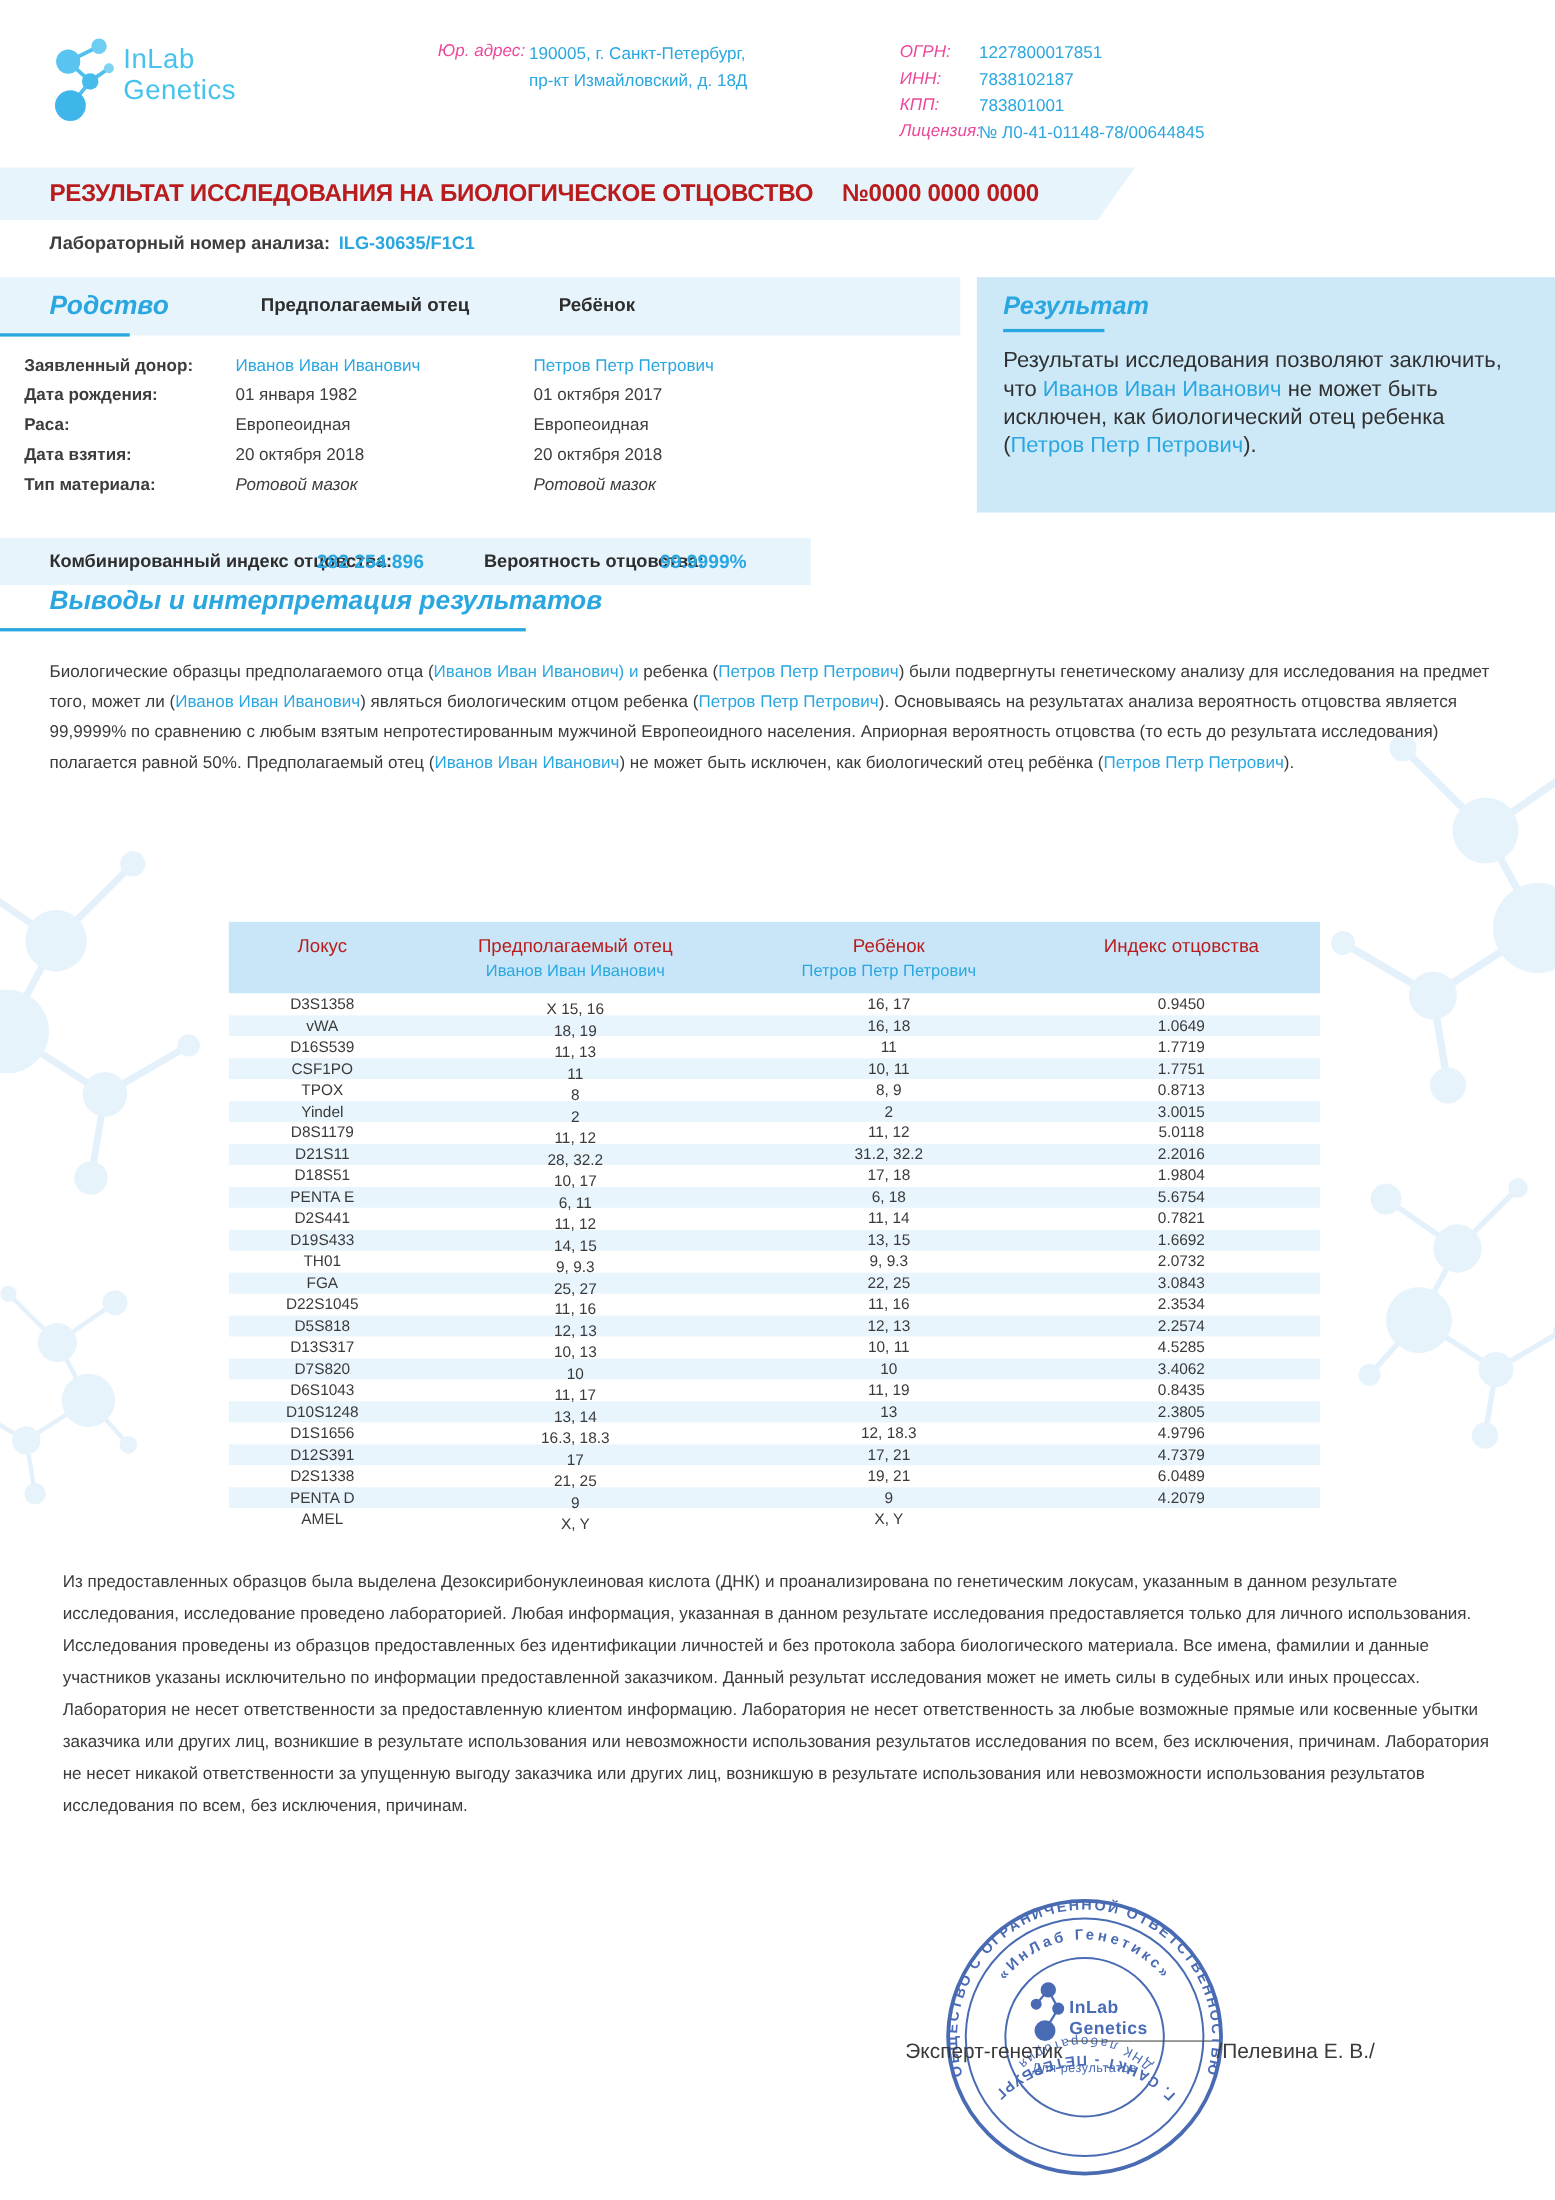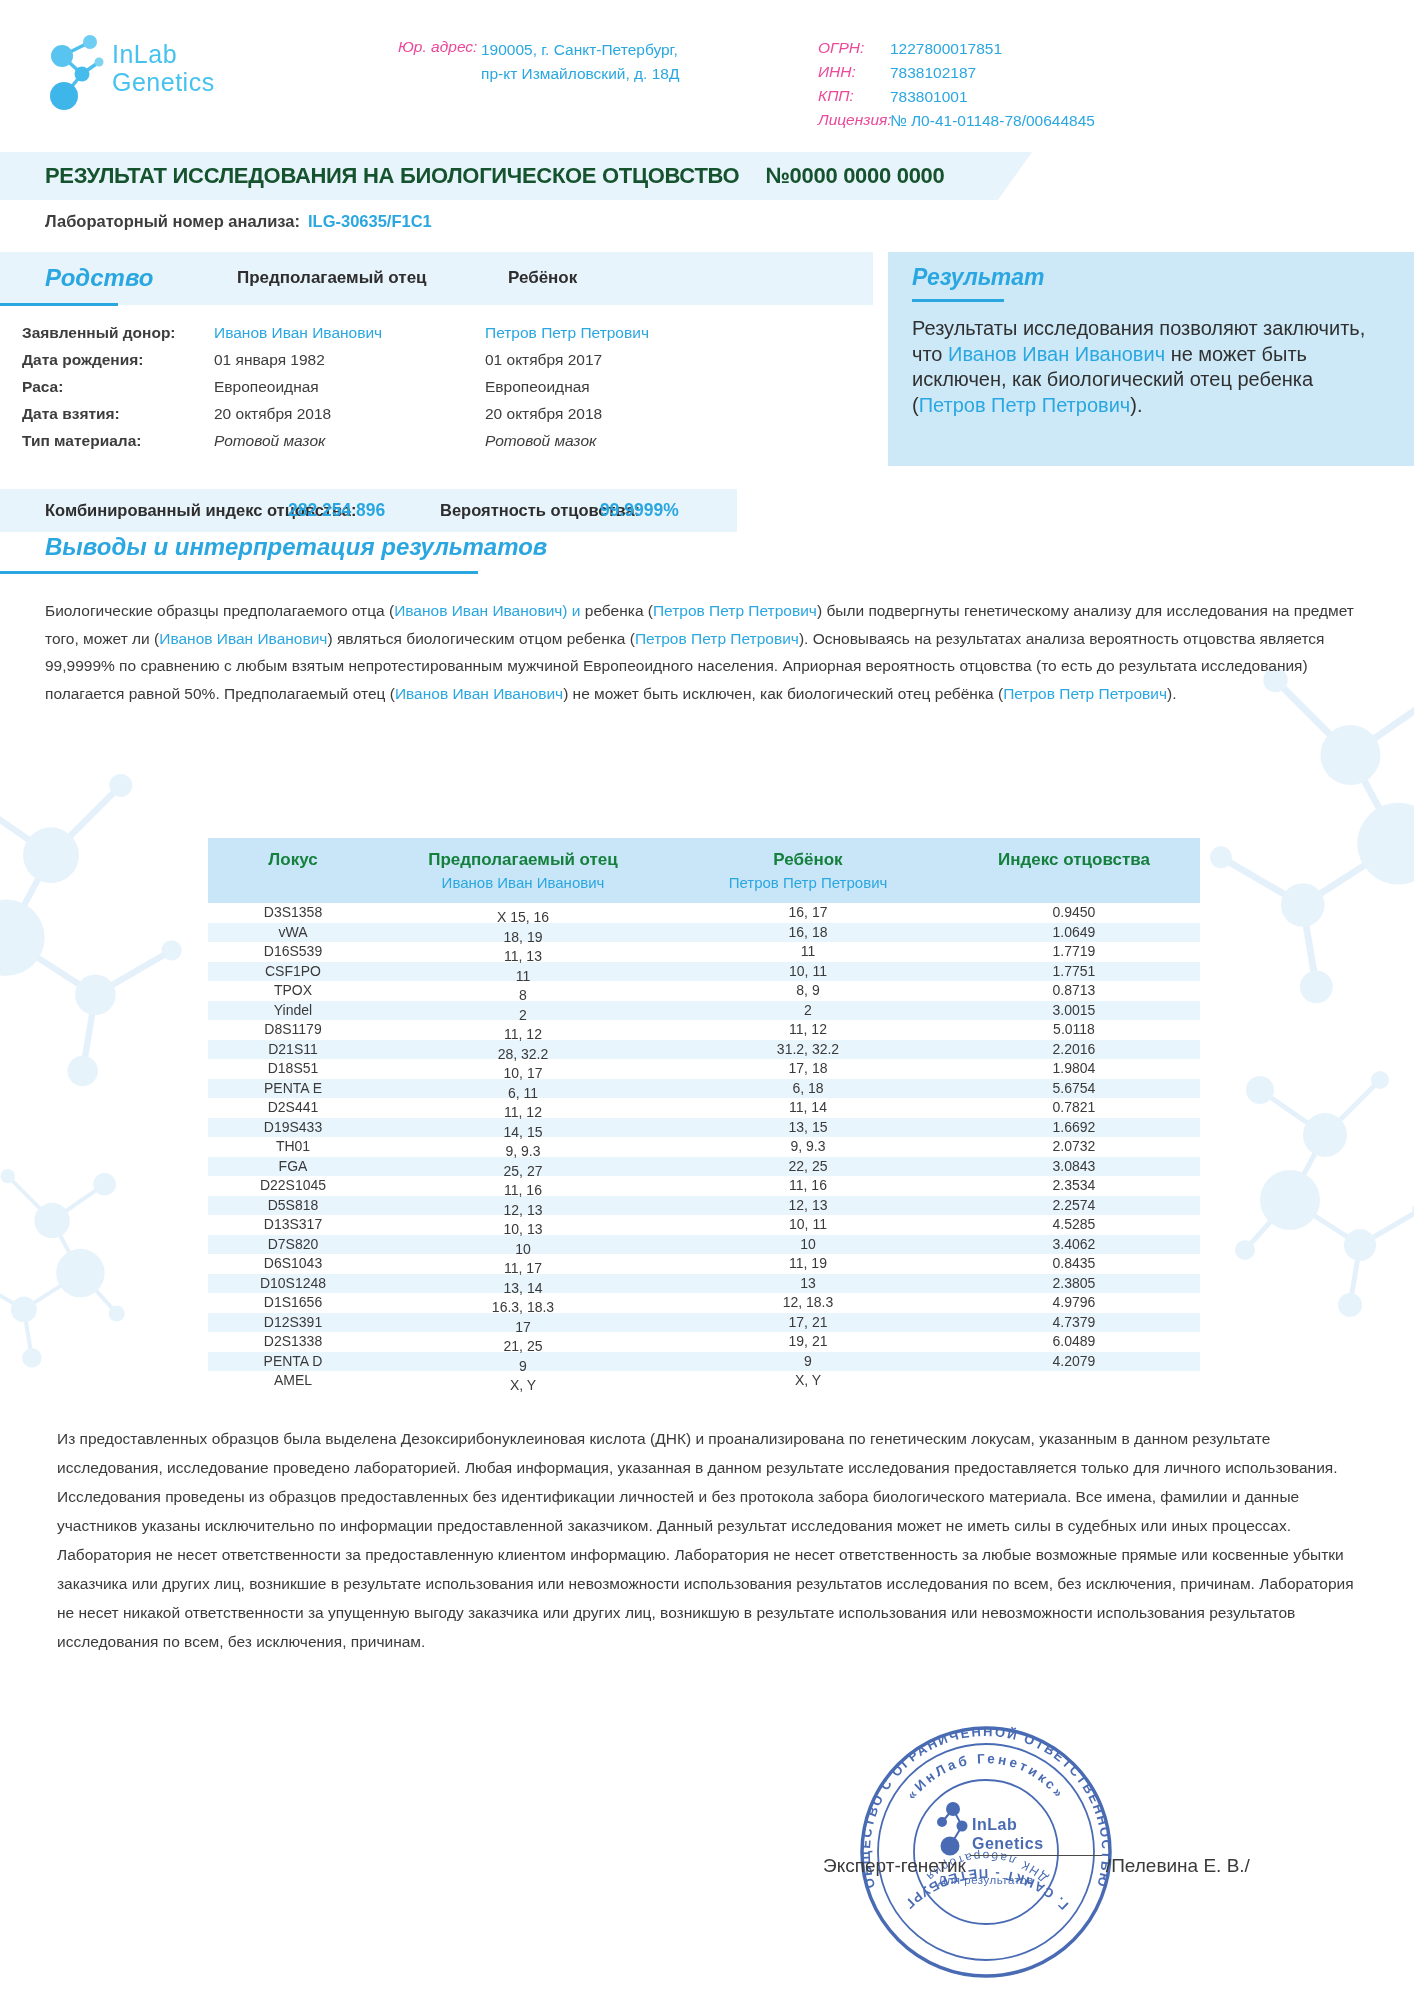--- a/index.html
+++ b/index.html
@@ -29,21 +29,21 @@
   .hdr-label{font-style:italic;font-size:15.5px;color:#ec4899;}
   .hdr-val{color:var(--accent);font-size:15.5px;line-height:24px;}
   .reg-row{display:grid;grid-template-columns:72px auto;line-height:22px;}
 
   
   .title-band{
     left:0;top:152px;width:1032px;height:48px;background:var(--band);
     clip-path:polygon(0 0,100% 0,calc(100% - 34px) 100%,0 100%);
     display:flex;align-items:center;padding-left:45px;
   }
-  .title-band .t1{color:#14532d;font-weight:bold;font-size:22px;letter-spacing:-.3px;white-space:nowrap;}
+  .title-band .t1{color:#b91c1c;font-weight:bold;font-size:22px;letter-spacing:-.3px;white-space:nowrap;}
   .title-band .t2{margin-left:26px;}
   .date-band{
     left:1128px;top:152px;width:286px;height:48px;background:var(--band);
     clip-path:polygon(26px 0,100% 0,100% 100%,0 100%);
     display:flex;align-items:center;padding-left:46px;
     font-size:21px;color:#2e2e2e;
   }
 
   .lab-line{left:45px;top:212px;font-size:16.5px;font-weight:bold;}
   .lab-line .v{color:var(--accent);margin-left:8px;}
@@ -73,21 +73,21 @@
 
   
   .conc-h{left:45px;top:533px;}
   .conc-underline{left:0;top:571px;width:478px;}
   .conc-text{left:45px;top:597px;width:1327px;font-size:15.5px;line-height:27.5px;color:#3b3b3b;}
 
   
   .loci{left:208px;top:838px;width:992px;z-index:1;}
   .loci-head{background:var(--thead);padding:10px 0 9px;}
   .lh-grid{display:grid;grid-template-columns:170px 290px 280px 252px;text-align:center;}
-  .lh-main{font-weight:bold;font-size:17px;color:#15803d;line-height:24px;}
+  .lh-main{font-weight:normal;font-size:17px;color:#b91c1c;line-height:24px;}
   .lh-sub{font-size:15px;color:var(--accent);line-height:22px;}
   .loci-body div.loci-row{display:grid;grid-template-columns:170px 290px 280px 252px;text-align:center;
     font-size:14px;line-height:19.5px;height:19.5px;color:#3a3a3a;}
   .loci-body div.loci-row:nth-of-type(even){background:var(--stripe);}
   .fcell{transform:translateY(5px);}
 
   
   .discl{left:57px;top:1424px;width:1312px;font-size:15.5px;line-height:29px;color:#3b3b3b;z-index:1;}
 
   

